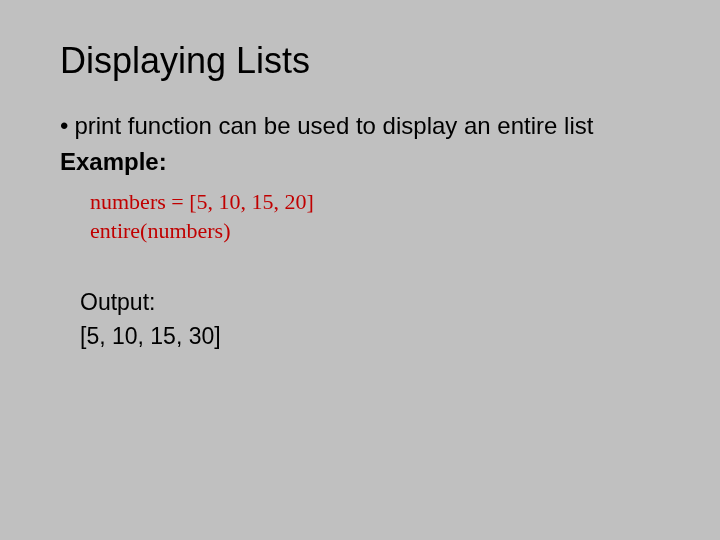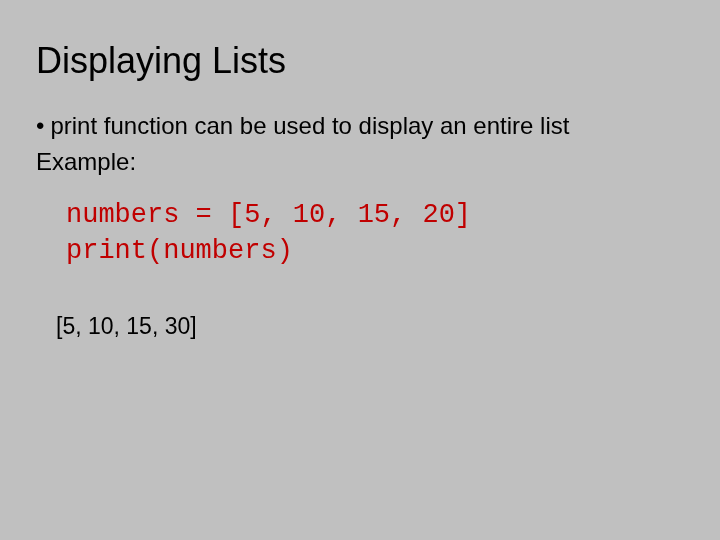--- a/index.html
+++ b/index.html
@@ -6,21 +6,21 @@
     body {
       width: 720px;
       height: 540px;
       background: #c0c0c0;
       font-family: Arial, Helvetica, sans-serif;
       overflow: hidden;
     }
     .slide {
       width: 664px;
       height: 540px;
-      padding: 40px 36px;
+      padding: 40px 60px;
       position: relative;
     }
     .title {
       font-size: 36px;
       font-weight: normal;
       color: #000;
       margin-bottom: 28px;
     }
     .content {
       font-size: 24px;
@@ -32,25 +32,26 @@
       margin-bottom: 4px;
     }
     .bullet-marker {
       margin-right: 6px;
     }
     .mono {
       font-family: Liberation Sans, sans-serif;
     }
     .example-label {
       margin-top: 2px;
-      margin-bottom: 18px;
+      margin-bottom: 8px;
+      font-weight: bold;
     }
     .code-block {
-      font-family: Liberation Mono, monospace;
-      font-size: 27px;
+      font-family: Liberation Serif, serif;
+      font-size: 22px;
       color: #c00000;
       margin-left: 30px;
       line-height: 1.35;
       margin-bottom: 40px;
     }
     .output-section {
       margin-left: 20px;
       font-size: 23px;
       line-height: 1.45;
     }
@@ -66,20 +67,21 @@
       <span class="bullet-marker">•</span>
       <span>
         <span class="mono">print</span><span> function can be used to display an entire list</span>
       </span>
     </div>
 
     <div class="example-label">Example:</div>
 
     <div class="code-block">
       <div>numbers = [5, 10, 15, 20]</div>
-      <div>print(numbers)</div>
+      <div>entire(numbers)</div>
     </div>
 
     <div class="output-section">
+      <div>Output:</div>
       <div>[5, 10, 15, 30]</div>
     </div>
   </div>
 </div>
 
 </body></html>

